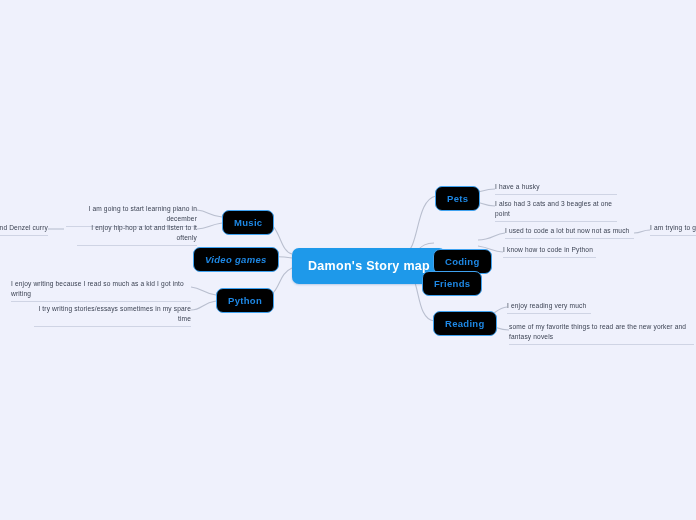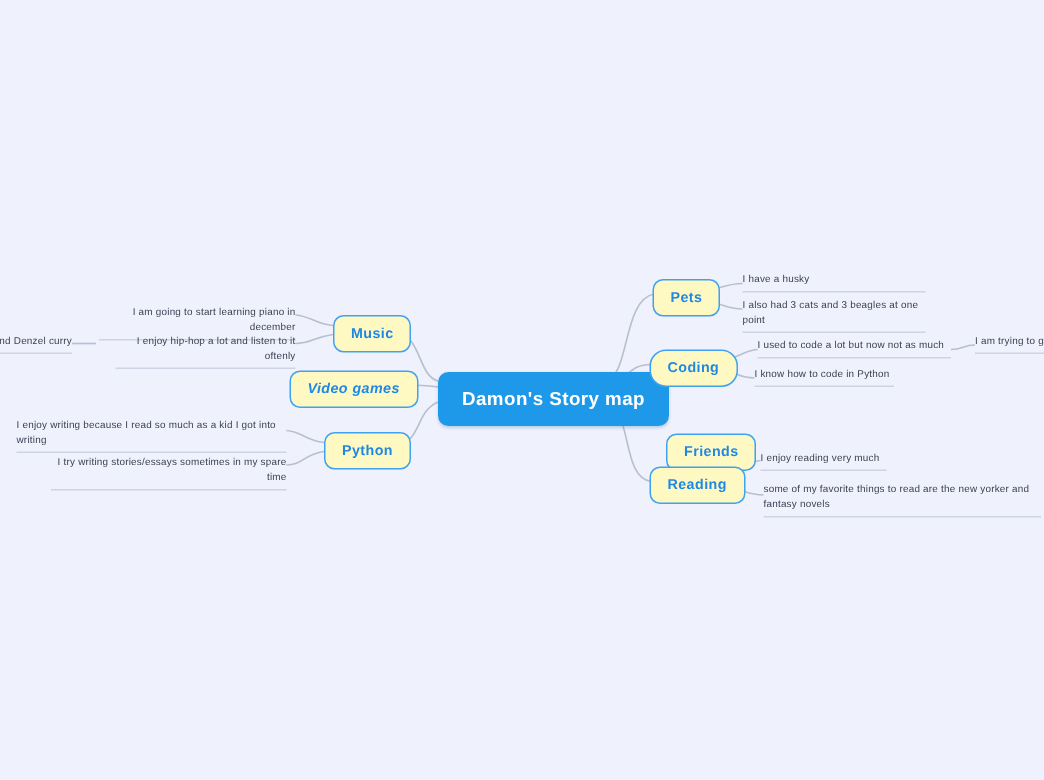--- a/index.html
+++ b/index.html
@@ -37,21 +37,21 @@
     color: #ffffff;
     border-radius: 7px;
     font-size: 12.5px;
     font-weight: bold;
     letter-spacing: 0.3px;
     padding: 11px 16px;
     text-align: center;
     box-shadow: 0 1px 2px rgba(30,100,170,0.25);
   }
   .branch-node {
-    background: #fef9c3;
+    background: #000000;
     color: #1e88e5;
     border: 1.6px solid #3fa2f0;
     border-radius: 7px;
     font-size: 9.5px;
     font-weight: bold;
     letter-spacing: 0.3px;
     padding: 6px 11px;
     text-align: center;
   }
   .leaf {
@@ -103,23 +103,23 @@
 
       <path d="M 216 295 C 204 294 202 288 191 287"></path>
       <path d="M 216 301 C 202 303 202 310 191 310"></path>
     </g>
   </svg>
 
   <div class="node root-node" style="left:292px; top:248px;">Damon's Story map</div>
 
   <div class="node branch-node" style="left:435px; top:186px;">Pets</div>
 
-  <div class="node branch-node" style="left:433px; top:233px;border-radius:11px;">Coding</div>
+  <div class="node branch-node" style="left:433px; top:249px;">Coding</div>
 
-  <div class="node branch-node" style="left:444px; top:271px;margin-top:18px;">Friends</div>
+  <div class="node branch-node" style="left:422px; top:271px;">Friends</div>
 
   <div class="node branch-node" style="left:433px; top:311px;">Reading</div>
 
   <div class="node branch-node" style="left:222px; top:210px;">Music</div>
 
   <div class="node branch-node" style="left:193px; top:247px;font-style:italic;">Video games</div>
 
   <div class="node branch-node" style="left:216px; top:288px;">Python</div>
 
   <div class="leaf" style="left:495px; top:182px; width:122px;">

